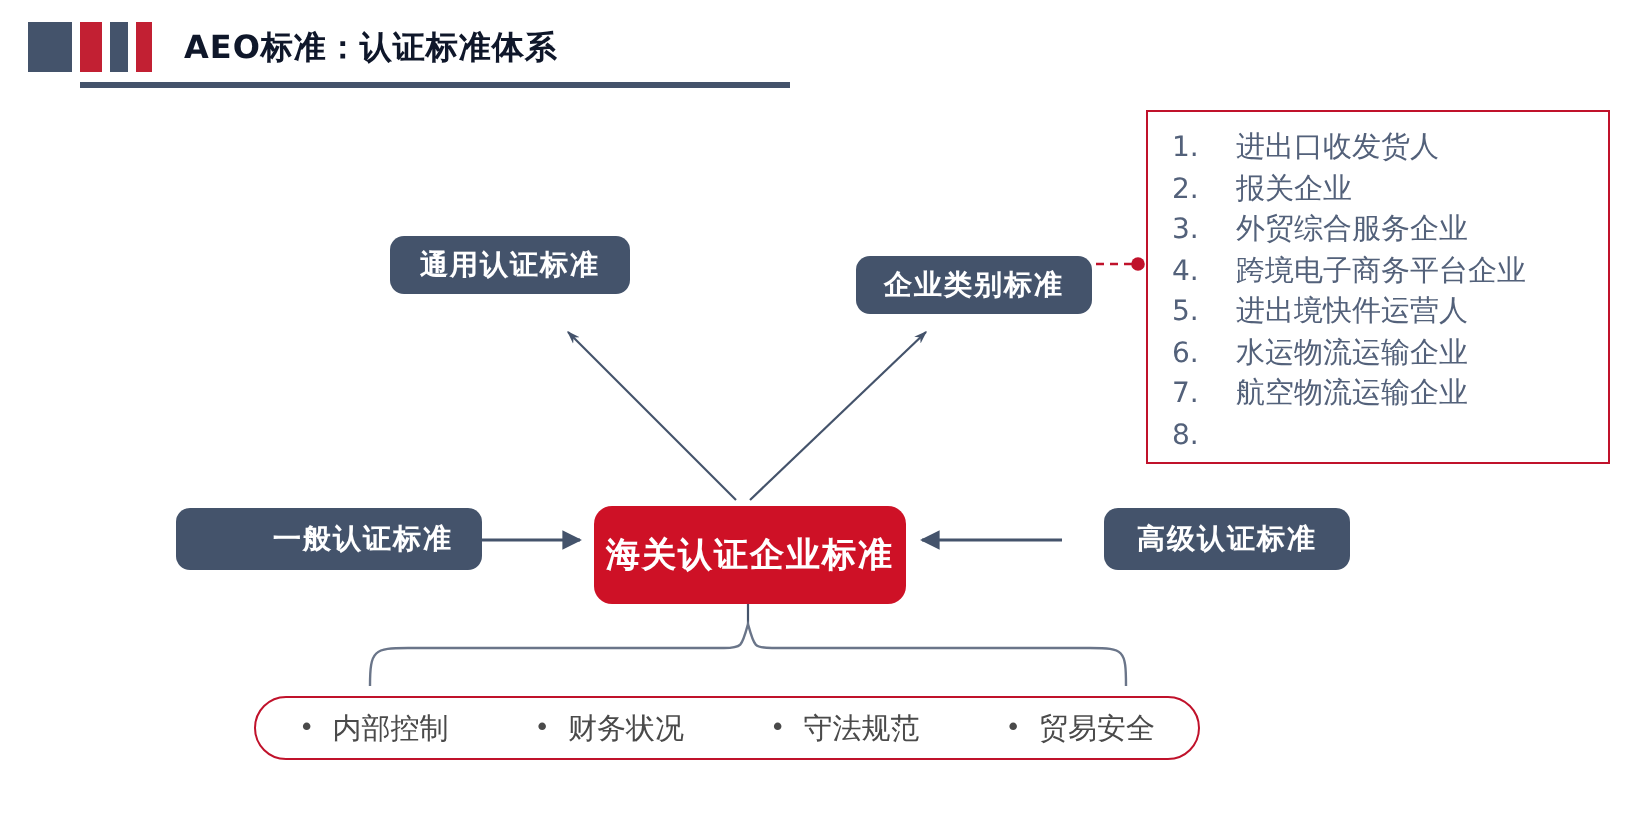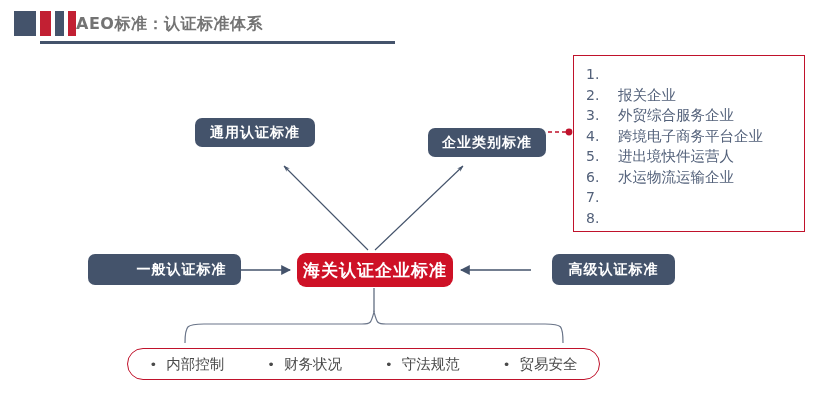--- a/index.html
+++ b/index.html
@@ -15,22 +15,22 @@
   
   .hdr-bars{position:absolute;left:14px;top:11px;height:25px;display:flex;}
   .hdr-bars i{display:block;height:25px;}
   .bar-a{width:22px;background:#44536B;}
   .bar-b{width:4px;background:transparent;}
   .bar-c{width:11px;background:#C22033;}
   .bar-d{width:9px;background:#44536B;}
   .bar-e{width:8px;background:#C22033;}
 
   .hdr-title{
-    position:absolute;left:76px;top:11px;
-    font-size:16px;font-weight:bold;color:#737373;
+    position:absolute;left:92px;top:11px;
+    font-size:16px;font-weight:bold;color:#0f172a;
     letter-spacing:.5px;white-space:nowrap;line-height:25px;
   }
   .hdr-rule{
     position:absolute;left:40px;top:41px;width:355px;height:3px;
     background:#44536B;
   }
 
   
   .box{
     position:absolute;
@@ -41,21 +41,21 @@
     white-space:nowrap;
     letter-spacing:1px;
   }
   .box-navy{background:#44536B;}
   .box-red{background:#CE1126;border-radius:9px;}
 
   #box-general-cert   {left:195px;top:118px;width:120px;height:29px;font-size:14px;}
   #box-category-cert  {left:428px;top:128px;width:118px;height:29px;font-size:14px;}
   #box-basic-cert     {left:88px; top:254px;width:119px;height:31px;font-size:14px;padding-left:34px;}
   #box-advanced-cert  {left:540px;top:254px;width:123px;height:31px;font-size:14px;margin-left:12px;}
-  #box-core           {left:297px;top:253px;width:156px;height:34px;font-size:17px;}
+  #box-core           {left:297px;top:253px;width:156px;height:49px;font-size:17px;}
 
   
   #list-panel{
     position:absolute;left:573px;top:55px;width:232px;height:177px;
     border:1.5px solid #C0122B;background:#ffffff;
     box-sizing:border-box;
     padding:8px 0 0 0;
   }
   #list-panel ol{margin:0;padding:0;list-style:none;}
   #list-panel li{
@@ -142,20 +142,21 @@
   <div class="box box-navy" id="box-basic-cert">一般认证标准</div>
 
   <div class="box box-navy" id="box-advanced-cert">高级认证标准</div>
 
   <div class="box box-red" id="box-core">海关认证企业标准</div>
 
   <div id="list-panel">
     <ol>
       <li>
         <span class="num">1.</span>
+        <span class="txt">进出口收发货人</span>
       </li>
       <li>
         <span class="num">2.</span>
         <span class="txt">报关企业</span>
       </li>
       <li>
         <span class="num">3.</span>
         <span class="txt">外贸综合服务企业</span>
       </li>
       <li>
@@ -165,20 +166,21 @@
       <li>
         <span class="num">5.</span>
         <span class="txt">进出境快件运营人</span>
       </li>
       <li>
         <span class="num">6.</span>
         <span class="txt">水运物流运输企业</span>
       </li>
       <li>
         <span class="num">7.</span>
+        <span class="txt">航空物流运输企业</span>
       </li>
       <li>
         <span class="num">8.</span>
       </li>
     </ol>
   </div>
 
   <div id="bottom-panel">
     <span class="bitem">
       <span class="bdot">•</span>

